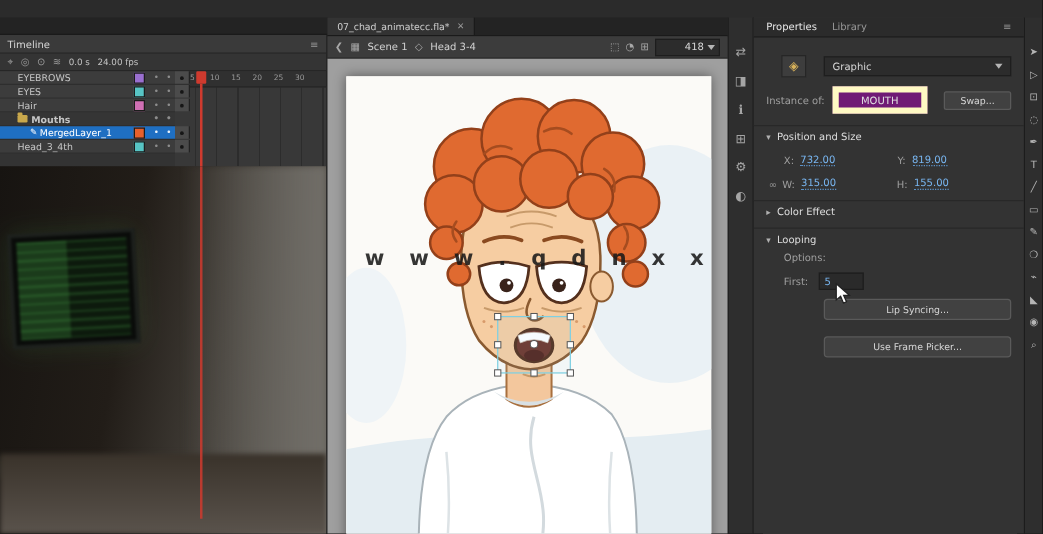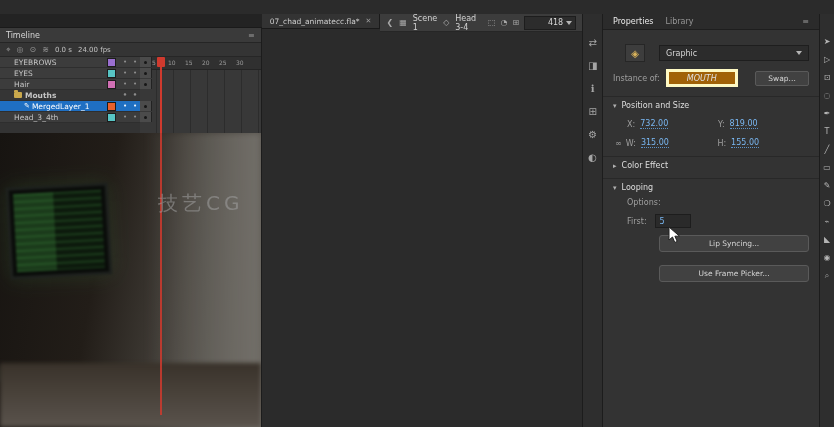--- a/index.html
+++ b/index.html
@@ -54,21 +54,21 @@
     background:linear-gradient(100deg,#171411 0%,#221d18 38%,#45413b 68%,#6a665f 100%);}
   .ph-wall{position:absolute;right:0;top:0;width:115px;height:100%;background:linear-gradient(90deg,rgba(104,101,95,0),#716e68);filter:blur(3px);}
   .ph-monitor{position:absolute;left:8px;top:52px;width:96px;height:86px;background:#0a0c0a;border:3px solid #1d201d;transform:rotate(-3deg);filter:blur(1px);box-shadow:0 0 20px rgba(60,120,60,.25);}
   .ph-screen{position:absolute;inset:4px;background:repeating-linear-gradient(180deg,#1a3a1a 0 2px,#0d1a0d 2px 7px);}
   .ph-screen::after{content:"";position:absolute;left:0;top:0;width:45%;height:100%;background:rgba(70,160,70,.25);}
   .ph-desk{position:absolute;left:0;bottom:0;width:100%;height:64px;background:linear-gradient(180deg,#39322a,#5a534c);filter:blur(2px);}
   .ph-kb{position:absolute;left:-6px;bottom:40px;width:130px;height:15px;background:#26251f;transform:rotate(5deg);filter:blur(2px);}
   .photo-playhead{position:absolute;left:160px;top:0;bottom:12px;width:2px;background:rgba(207,58,46,.85);z-index:5;}
 
   
-  .stage-col{width:322px;display:flex;flex-direction:row;position:relative;}
+  .stage-col{width:322px;display:flex;flex-direction:column;position:relative;}
   .doc-tabbar{height:14px;background:#232323;border-bottom:1px solid #1a1a1a;display:flex;align-items:stretch;}
   .doc-tab{background:#333;border-right:1px solid #1a1a1a;display:flex;align-items:center;gap:6px;padding:0 8px;font-size:7.5px;color:#cfcfcf;}
   .doc-tab .close{color:#9a9a9a;font-size:7px;}
   .edit-bar{height:17px;background:#3c3c3c;border-bottom:1px solid #262626;display:flex;align-items:center;gap:6px;padding:0 6px;font-size:8px;color:#d2d2d2;}
   .eb-icon{color:#a8a8a8;font-size:8px;}
   .eb-right{margin-left:auto;display:flex;align-items:center;gap:5px;}
   .zoom-box{width:44px;height:12px;background:#2c2c2c;border:1px solid #1d1d1d;display:flex;align-items:center;justify-content:flex-end;padding:0 3px;gap:3px;color:#d8d8d8;font-size:8px;}
   .caret-down{width:0;height:0;border-left:3px solid transparent;border-right:3px solid transparent;border-top:4px solid #b5b5b5;}
   .stage{flex:1;position:relative;background:#9f9f9f;overflow:hidden;}
   .canvas{position:absolute;left:15px;right:13px;top:14px;bottom:-10px;background:#fbfaf7;box-shadow:0 0 9px rgba(0,0,0,.45);}
@@ -87,21 +87,21 @@
   .props-tabs{height:15px;background:#2b2b2b;border-bottom:1px solid #1e1e1e;display:flex;align-items:center;gap:12px;padding:0 10px;font-size:8px;}
   .ptab-active{color:#e8e8e8;}
   .ptab{color:#969696;}
   .props-tabs .menu{margin-left:auto;color:#9a9a9a;}
   .props-body{flex:1;padding:14px 10px 0 10px;display:flex;flex-direction:column;font-size:8px;}
   .prow{display:flex;align-items:center;margin-bottom:7px;}
   .type-icon{width:18px;height:16px;background:#3d3d3d;border:1px solid #262626;display:flex;align-items:center;justify-content:center;color:#d8b25a;font-size:10px;margin-left:12px;}
   .dropdown{height:14px;background:#2c2c2c;border:1px solid #1e1e1e;display:flex;align-items:center;padding:0 6px;color:#d6d6d6;justify-content:space-between;}
   .dd-type{flex:1;margin-left:14px;}
   .lbl{color:#9f9f9f;}
-  .instance-field{width:66px;height:12px;background:#a16207;border:3px solid #fef9c3;display:flex;align-items:center;justify-content:center;color:#e0e0e0;margin-left:6px;font-style:italic;}
+  .instance-field{width:66px;height:12px;background:#701a75;border:5px solid #fef9c3;display:flex;align-items:center;justify-content:center;color:#e0e0e0;margin-left:6px;}
   .btn{background:#414141;border:1px solid #5a5a5a;border-radius:2px;color:#d6d6d6;display:flex;align-items:center;justify-content:center;font-size:7.5px;}
   .swap-btn{width:52px;height:13px;margin-left:auto;}
   .sect{border-top:1px solid #282828;margin:2px -10px 6px -10px;padding:4px 10px 0 10px;display:flex;align-items:center;gap:5px;color:#dedede;}
   .tri{color:#b0b0b0;font-size:7px;}
   .xyrow{display:flex;align-items:center;margin:3px 0 6px 14px;}
   .xyrow .pair{display:flex;align-items:center;gap:5px;width:92px;}
   .val{color:#79b7f2;border-bottom:1px dotted #5c93c9;}
   .linkic{color:#9a9a9a;margin-right:4px;font-size:8px;}
   .loop-dd{width:118px;height:14px;margin-left:8px;}
   .first-box{width:26px;height:12px;background:#2a2a2a;border:1px solid #1d1d1d;display:flex;align-items:center;padding:0 4px;color:#79b7f2;margin-left:8px;}
@@ -442,21 +442,20 @@
       <span class="tool-ic">▭</span>
       <span class="tool-ic">✎</span>
       <span class="tool-ic">❍</span>
       <span class="tool-ic">⌁</span>
       <span class="tool-ic">◣</span>
       <span class="tool-ic">◉</span>
       <span class="tool-ic">⌕</span>
     </div>
   </div>
 
-  <div class="wm-left">技艺CG</div>
 
   <div class="cursor">
     <svg width="14" height="18" viewBox="0 0 14 18">
       <polygon points="1,1 1,14 4.5,11 6.8,16.5 9.2,15.4 6.9,10.2 11.5,10.2" fill="#ffffff" stroke="#222222" stroke-width="1"></polygon>
     </svg>
   </div>
 
 </div>
 
 </body></html>

